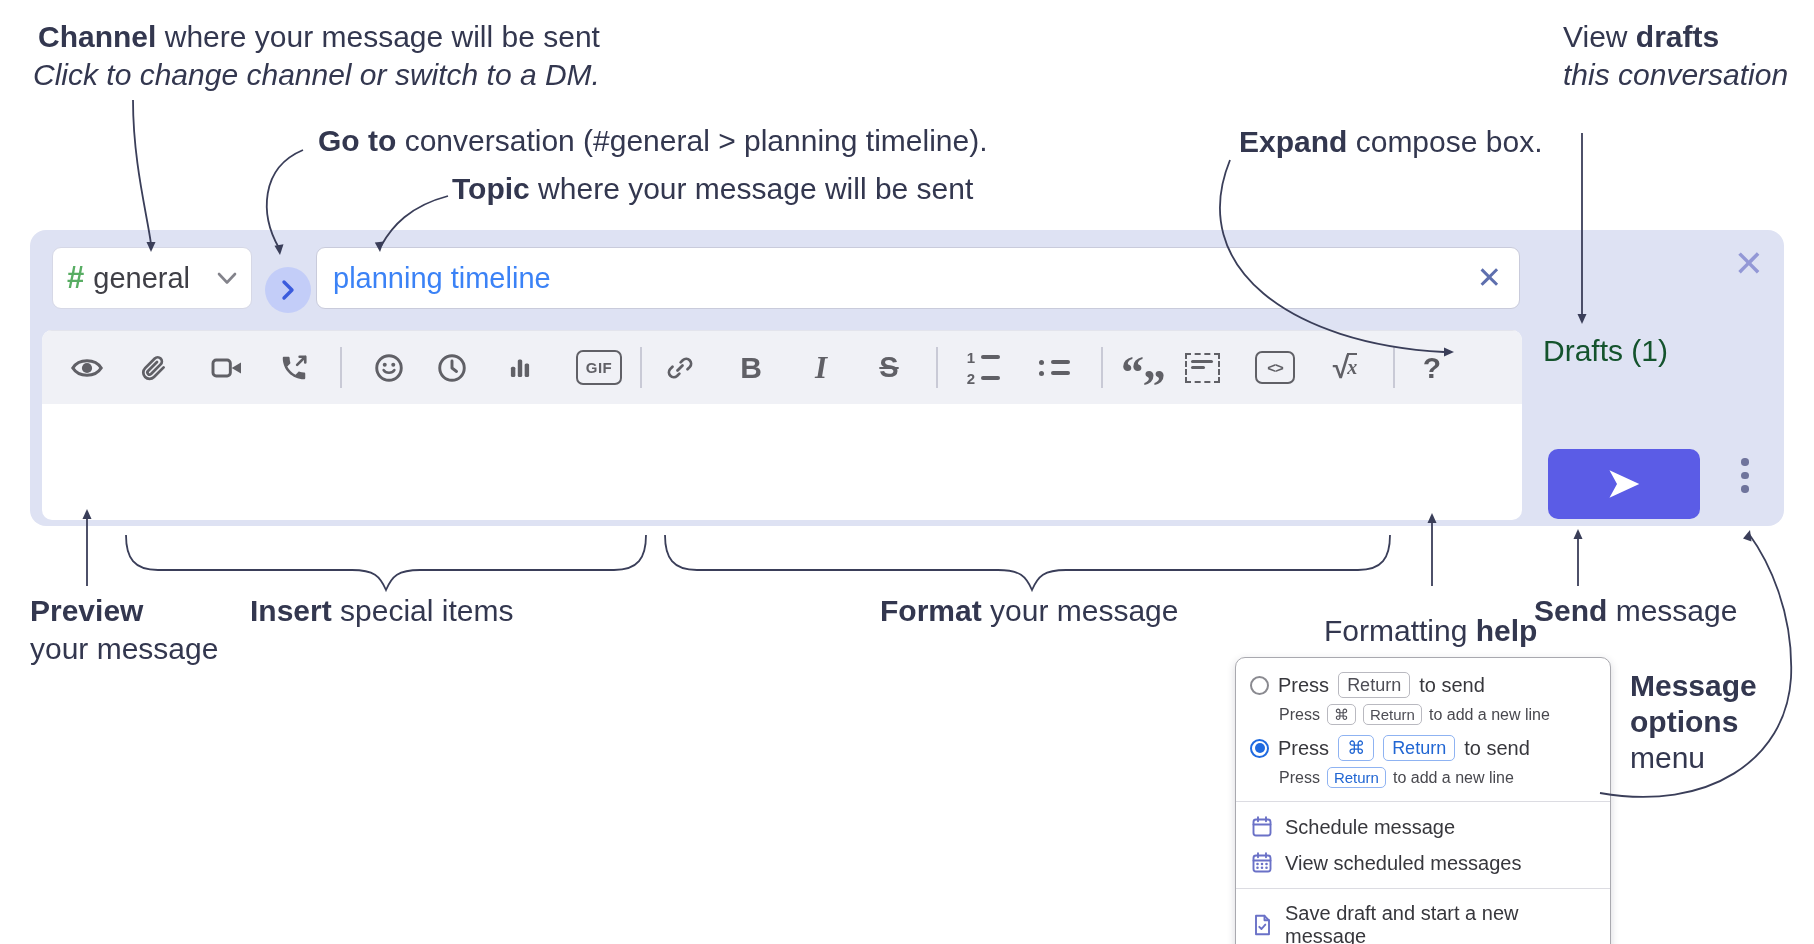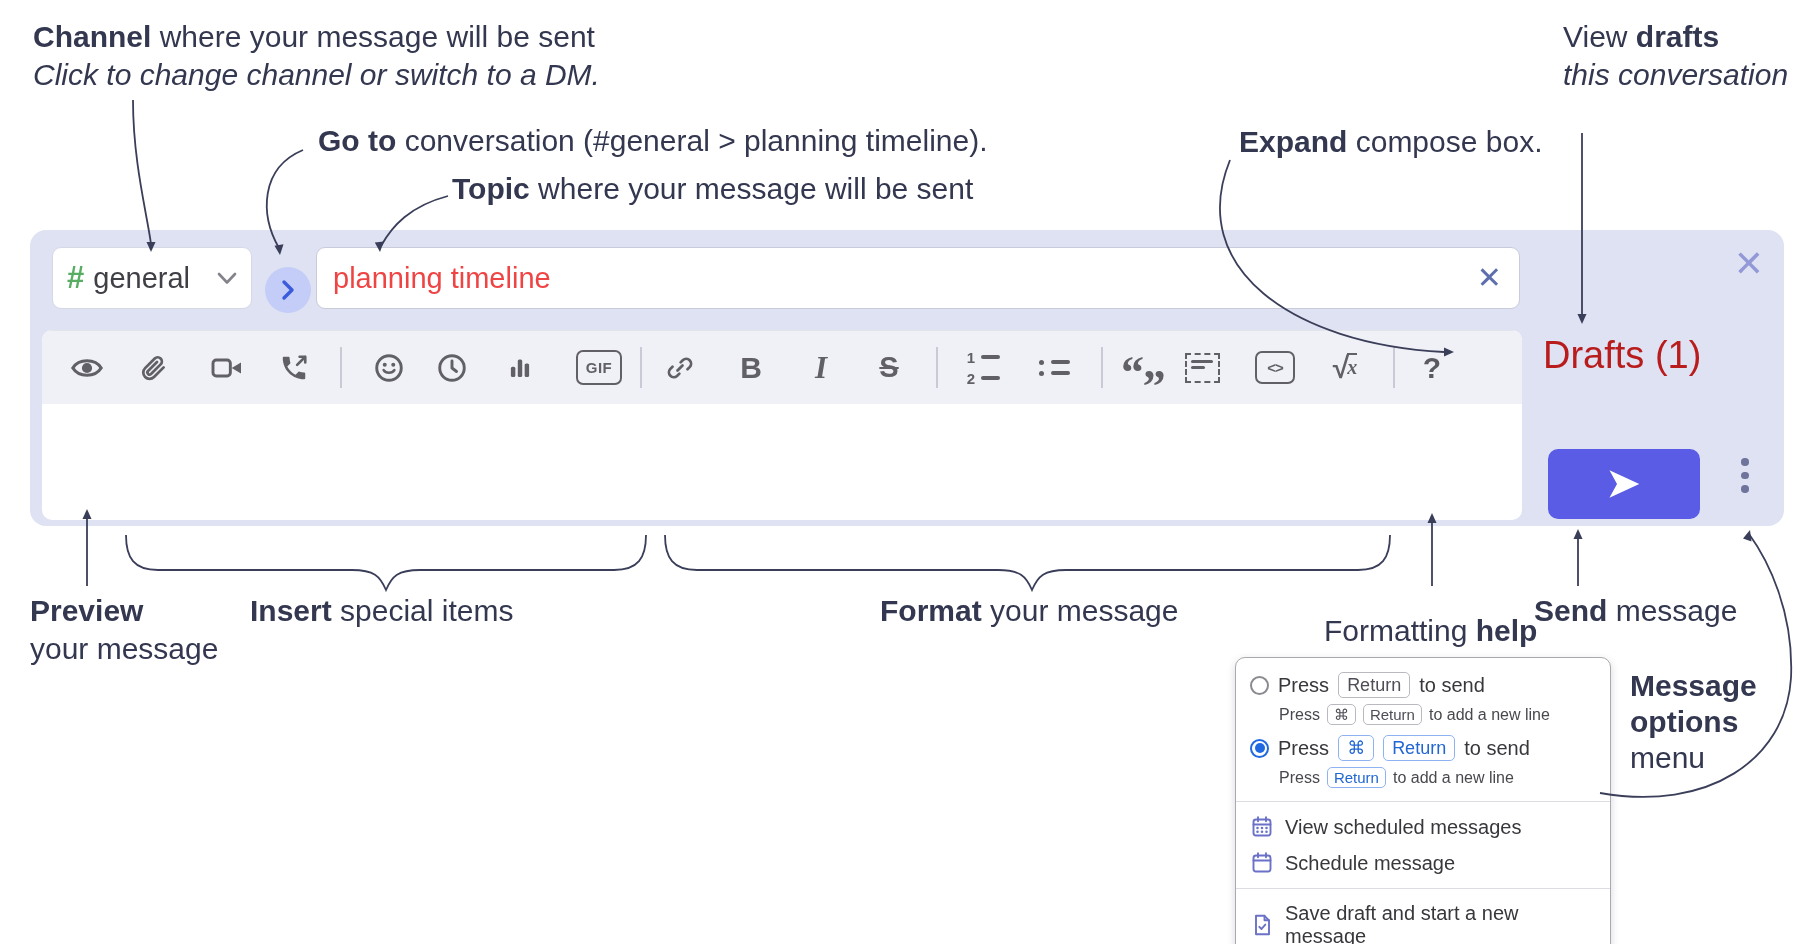--- a/index.html
+++ b/index.html
@@ -15,21 +15,21 @@
   .chan-sel{position:absolute;left:22px;top:17px;width:200px;height:62px;background:#fff;
             border:1px solid #d6d8e6;border-radius:9px;display:flex;align-items:center;
             padding:0 14px;box-sizing:border-box;cursor:pointer;}
   .chan-hash{color:#58ad63;font-size:31px;font-weight:700;margin-right:9px;}
   .chan-label{font-size:29px;color:#3f3f46;flex:1;}
   .goto-btn{position:absolute;left:235px;top:37px;width:46px;height:46px;border-radius:50%;
             background:#c3cdf8;display:flex;align-items:center;justify-content:center;}
   .topic-wrap{position:absolute;left:286px;top:17px;width:1204px;height:62px;}
   .topic-input{width:100%;height:100%;box-sizing:border-box;border:1px solid #c9cbdb;
                border-radius:9px;font-family:"Liberation Sans",sans-serif;font-size:29px;
-               color:#ef4444;padding:0 60px 0 16px;outline:none;}
+               color:#3b82f6;padding:0 60px 0 16px;outline:none;}
   .topic-clear{position:absolute;right:18px;top:50%;transform:translateY(-50%);
                font-size:30px;color:#5e6fae;cursor:pointer;line-height:1;}
   .box-close{position:absolute;right:20px;top:16px;font-size:36px;color:#9398d6;
              cursor:pointer;line-height:1;}
   .white-box{position:absolute;left:12px;top:100px;width:1480px;height:190px;background:#fff;
              border-radius:10px;overflow:hidden;}
   .msg-area{position:relative;height:116px;}
   .msg-input{width:100%;height:100%;box-sizing:border-box;border:none;resize:none;outline:none;
              font-family:"Liberation Sans",sans-serif;font-size:30px;color:#3c3c42;
              padding:15px 60px 0 18px;background:transparent;}
@@ -56,21 +56,21 @@
   .list-ic{display:flex;flex-direction:column;gap:6px;}
   .list-row{display:flex;align-items:center;gap:5px;}
   .list-num{font-size:15px;font-weight:700;width:10px;text-align:center;line-height:1;}
   .list-dot{width:5px;height:5px;border-radius:50%;background:#606066;margin:0 2.5px;}
   .list-bar{width:19px;height:4px;border-radius:2px;background:#606066;}
   .sqrt-ic{display:flex;align-items:flex-start;font-weight:600;}
   .sqrt-r{font-size:30px;line-height:1;}
   .sqrt-x{font-family:"Liberation Serif",serif;font-style:italic;font-size:20px;
           border-top:2.5px solid #606066;padding-top:2px;margin-left:-2px;line-height:1;}
   .tb-help{font-size:30px;font-weight:600;color:#5a5a60;}
-  .drafts-link{position:absolute;left:1513px;top:104px;font-size:38px;color:#b91c1c;cursor:pointer;}
+  .drafts-link{position:absolute;left:1513px;top:104px;font-size:30px;color:#14532d;cursor:pointer;}
   .send-btn{position:absolute;left:1518px;top:219px;width:152px;height:70px;border-radius:10px;
             background:#5b5ce6;border:none;display:flex;align-items:center;justify-content:center;cursor:pointer;}
   .ellipsis{position:absolute;left:1692px;top:228px;width:46px;display:flex;flex-direction:column;
             align-items:center;gap:6px;cursor:pointer;}
   .ellipsis i{width:7.5px;height:7.5px;border-radius:50%;background:#6f749c;}
   
   .menu{position:absolute;left:1235px;top:657px;width:376px;background:#fff;
         border:1.5px solid #a9a9af;border-radius:10px;box-shadow:0 3px 8px rgba(40,40,60,.18);
         padding:10px 0 10px 0;box-sizing:border-box;z-index:5;}
   .menu-row{display:flex;align-items:center;gap:9px;padding:4px 14px;font-size:20px;color:#37373c;cursor:pointer;}
@@ -85,21 +85,21 @@
   .kbd.blue{border-color:#8fb3f2;color:#2166d3;}
   .menu-div{height:1px;background:#dcdce2;margin:7px 0;}
   .menu-item{display:flex;align-items:center;gap:11px;padding:6px 14px;font-size:20px;color:#37373c;cursor:pointer;}
   .menu-item .mic{color:#6a71c7;flex:none;display:flex;}
   svg{display:block;}
   .overlay{position:absolute;left:0;top:0;z-index:50;pointer-events:none;}
 </style>
 </head>
 <body>
 
-<div class="ann" style="left:33px;top:18px;">
+<div class="ann" style="left:33px;top:18px;text-align:right;">
   <div><span class="bold">Channel</span><span> where your message will be sent</span></div>
   <div class="it">Click to change channel or switch to a DM.</div>
 </div>
 
 <div class="ann" style="left:318px;top:122px;">
   <span class="bold">Go to</span><span> conversation (#general &gt; planning timeline).</span>
 </div>
 
 <div class="ann" style="left:452px;top:170px;">
   <span class="bold">Topic</span><span> where your message will be sent</span>
@@ -322,33 +322,33 @@
     <span>Press</span>
     <span class="kbd sm blue">Return</span>
     <span>to add a new line</span>
   </div>
   <div class="menu-div"></div>
   <div class="menu-item">
     <span class="mic">
       <svg width="24" height="24" viewBox="0 0 24 24" fill="none" stroke="currentColor" stroke-width="1.9" stroke-linecap="round">
           <rect x="3.5" y="4.5" width="17" height="16" rx="2.5"></rect>
           <path d="M8 2.2 V6.2 M16 2.2 V6.2 M3.5 9.5 H20.5"></path>
-          <path d="M7.5 13 h.01 M12 13 h.01 M16.5 13 h.01 M7.5 16.8 h.01 M12 16.8 h.01 M16.5 16.8 h.01" stroke-width="2.6"></path>
-        </svg>
-    </span>
-    <span>View scheduled messages</span>
+        </svg>
+    </span>
+    <span>Schedule message</span>
   </div>
   <div class="menu-item">
     <span class="mic">
       <svg width="24" height="24" viewBox="0 0 24 24" fill="none" stroke="currentColor" stroke-width="1.9" stroke-linecap="round">
           <rect x="3.5" y="4.5" width="17" height="16" rx="2.5"></rect>
           <path d="M8 2.2 V6.2 M16 2.2 V6.2 M3.5 9.5 H20.5"></path>
-        </svg>
-    </span>
-    <span>Schedule message</span>
+          <path d="M7.5 13 h.01 M12 13 h.01 M16.5 13 h.01 M7.5 16.8 h.01 M12 16.8 h.01 M16.5 16.8 h.01" stroke-width="2.6"></path>
+        </svg>
+    </span>
+    <span>View scheduled messages</span>
   </div>
   <div class="menu-div"></div>
   <div class="menu-item">
     <span class="mic">
       <svg width="24" height="24" viewBox="0 0 24 24" fill="none" stroke="currentColor" stroke-width="1.9" stroke-linecap="round" stroke-linejoin="round">
           <path d="M6 2.8 H14.5 L19 7.3 V21.2 H6 Z"></path>
           <path d="M14.5 2.8 V7.3 H19"></path>
           <path d="M9.3 13.8 l2.2 2.2 l3.8 -4.4"></path>
         </svg>
     </span>

